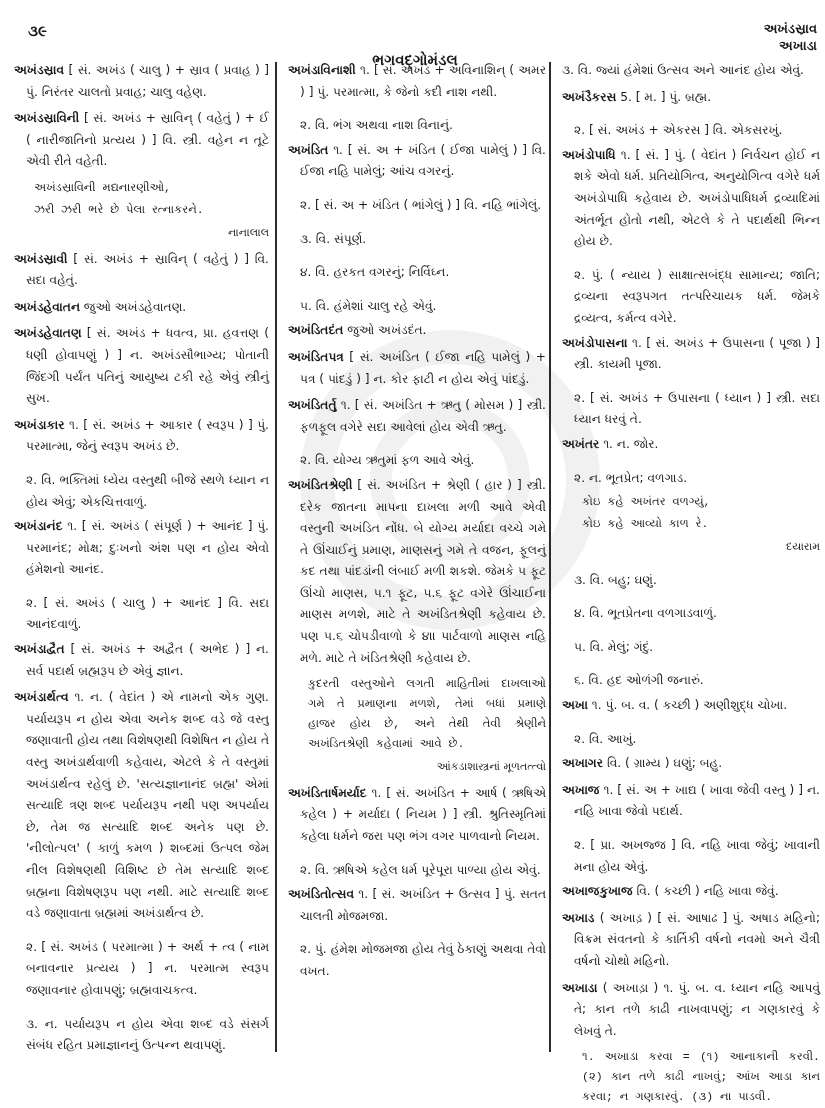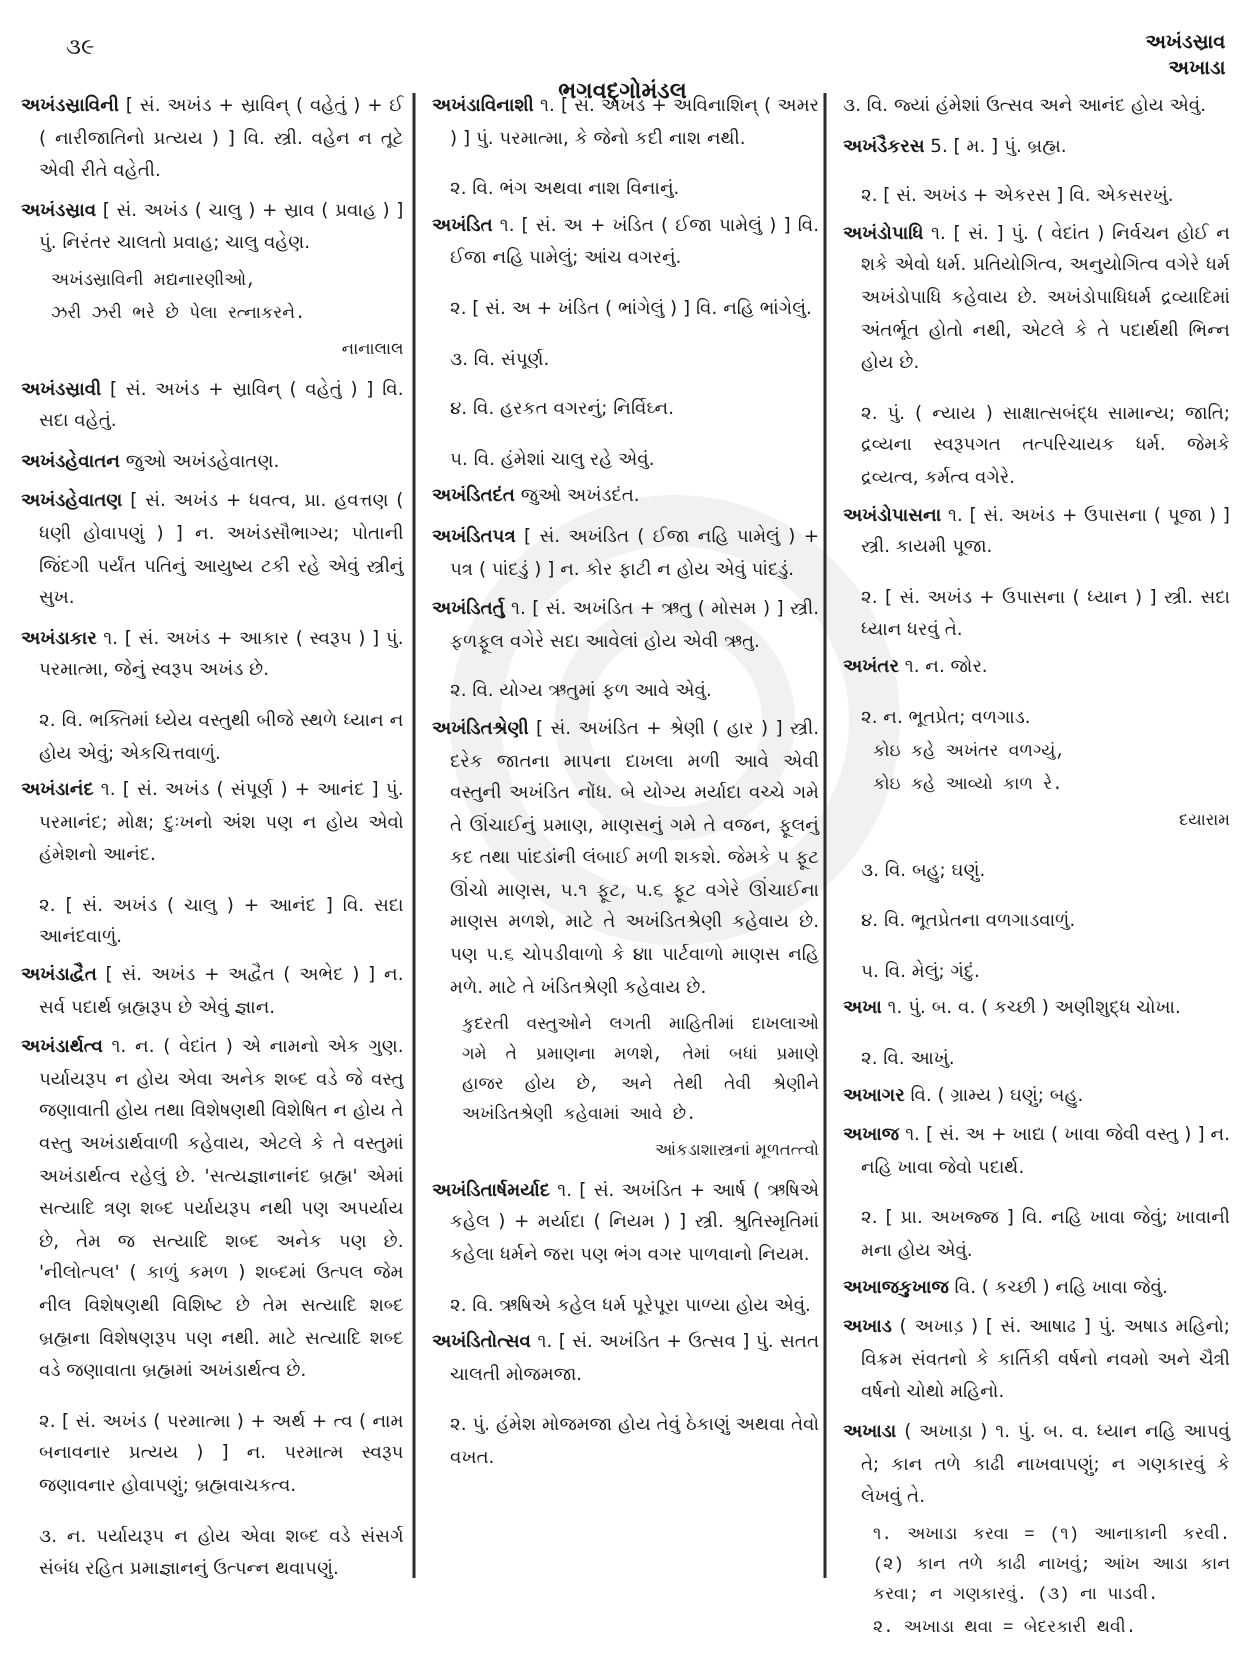--- a/index.html
+++ b/index.html
@@ -13,21 +13,21 @@
     border-radius: 50%; border: 34px solid #f1f1f1; box-sizing: border-box;
     pointer-events: none;
   }
   .watermark.inner {
     left: 370px; top: 400px; width: 160px; height: 160px; border-width: 22px;
   }
   .header {
     position: absolute; left: 0; top: 0; width: 825px; height: 60px;
   }
   .page-number {
-    position: absolute; left: 28px; top: 22px; font-size: 15px; font-weight: normal; margin-left: 16px;
+    position: absolute; left: 28px; top: 22px; font-size: 15px; font-weight: bold;
   }
   .running-title {
     position: absolute; left: 330px; top: 22px; width: 170px; text-align: center;
     font-size: 15px; font-weight: bold; margin-top: 29px;
   }
   .guide-words {
     position: absolute; right: 8px; top: 20px; text-align: right;
     font-size: 13px; font-weight: bold; line-height: 17px;
   }
   .columns {
@@ -61,22 +61,22 @@
   <span class="page-number">૩૯</span>
   <span class="running-title">ભગવદ્ગોમંડલ</span>
   <div class="guide-words">
     <div>અખંડસ્રાવ</div>
     <div>અખાડા</div>
   </div>
 </div>
 
 <div class="columns">
   <div class="col col-1">
+      <div class="entry"><span class="headword">અખંડસ્રાવ</span><span> [ સં. અખંડ ( ચાલુ ) + સ્રાવ ( પ્રવાહ ) ] પું. નિરંતર ચાલતો પ્રવાહ; ચાલુ વહેણ.</span></div>
       <div class="entry"><span class="headword">અખંડસ્રાવિની</span><span> [ સં. અખંડ + સ્રાવિન્ ( વહેતું ) + ઈ ( નારીજાતિનો પ્રત્યય ) ] વિ. સ્ત્રી. વહેન ન તૂટે એવી રીતે વહેતી.</span></div>
-      <div class="entry"><span class="headword">અખંડસ્રાવ</span><span> [ સં. અખંડ ( ચાલુ ) + સ્રાવ ( પ્રવાહ ) ] પું. નિરંતર ચાલતો પ્રવાહ; ચાલુ વહેણ.</span></div>
       <div class="quote">અખંડસ્રાવિની મદ્યનારણીઓ,</div>
       <div class="quote">ઝરી ઝરી ભરે છે પેલા રત્નાકરને.</div>
       <div class="attribution">નાનાલાલ</div>
       <div class="entry"><span class="headword">અખંડસ્રાવી</span><span> [ સં. અખંડ + સ્રાવિન્ ( વહેતું ) ] વિ. સદા વહેતું.</span></div>
       <div class="entry"><span class="headword">અખંડહેવાતન</span><span> જુઓ અખંડહેવાતણ.</span></div>
       <div class="entry"><span class="headword">અખંડહેવાતણ</span><span> [ સં. અખંડ + ધવત્વ, પ્રા. હવત્તણ ( ધણી હોવાપણું ) ] ન. અખંડસૌભાગ્ય; પોતાની જિંદગી પર્યંત પતિનું આયુષ્ય ટકી રહે એવું સ્ત્રીનું સુખ.</span></div>
       <div class="entry"><span class="headword">અખંડાકાર</span><span> ૧. [ સં. અખંડ + આકાર ( સ્વરૂપ ) ] પું. પરમાત્મા, જેનું સ્વરૂપ અખંડ છે.</span></div>
       <div class="sense">૨. વિ. ભક્તિમાં ધ્યેય વસ્તુથી બીજે સ્થળે ધ્યાન ન હોય એવું; એકચિત્તવાળું.</div>
       <div class="entry"><span class="headword">અખંડાનંદ</span><span> ૧. [ સં. અખંડ ( સંપૂર્ણ ) + આનંદ ] પું. પરમાનંદ; મોક્ષ; દુઃખનો અંશ પણ ન હોય એવો હંમેશનો આનંદ.</span></div>
       <div class="sense">૨. [ સં. અખંડ ( ચાલુ ) + આનંદ ] વિ. સદા આનંદવાળું.</div>
@@ -116,20 +116,21 @@
       <div class="entry"><span class="headword">અખંડોપાસના</span><span> ૧. [ સં. અખંડ + ઉપાસના ( પૂજા ) ] સ્ત્રી. કાયમી પૂજા.</span></div>
       <div class="sense">૨. [ સં. અખંડ + ઉપાસના ( ધ્યાન ) ] સ્ત્રી. સદા ધ્યાન ધરવું તે.</div>
       <div class="entry"><span class="headword">અખંતર</span><span> ૧. ન. જોર.</span></div>
       <div class="sense">૨. ન. ભૂતપ્રેત; વળગાડ.</div>
       <div class="quote">કોઇ કહે અખંતર વળગ્યું,</div>
       <div class="quote">કોઇ કહે આવ્યો કાળ રે.</div>
       <div class="attribution">દયારામ</div>
       <div class="sense">૩. વિ. બહુ; ઘણું.</div>
       <div class="sense">૪. વિ. ભૂતપ્રેતના વળગાડવાળું.</div>
       <div class="sense">૫. વિ. મેલું; ગંદું.</div>
+      <div class="sense">૬. વિ. હદ ઓળંગી જનારું.</div>
       <div class="entry"><span class="headword">અખા</span><span> ૧. પું. બ. વ. ( કચ્છી ) અણીશુદ્ધ ચોખા.</span></div>
       <div class="sense">૨. વિ. આખું.</div>
       <div class="entry"><span class="headword">અખાગર</span><span> વિ. ( ગ્રામ્ય ) ઘણું; બહુ.</span></div>
       <div class="entry"><span class="headword">અખાજ</span><span> ૧. [ સં. અ + ખાદ્ય ( ખાવા જેવી વસ્તુ ) ] ન. નહિ ખાવા જેવો પદાર્થ.</span></div>
       <div class="sense">૨. [ પ્રા. અખજ્જ ] વિ. નહિ ખાવા જેવું; ખાવાની મના હોય એવું.</div>
       <div class="entry"><span class="headword">અખાજકુખાજ</span><span> વિ. ( કચ્છી ) નહિ ખાવા જેવું.</span></div>
       <div class="entry"><span class="headword">અખાડ</span><span> ( અખાડ઼ ) [ સં. આષાઢ ] પું. અષાડ મહિનો; વિક્રમ સંવતનો કે કાર્તિકી વર્ષનો નવમો અને ચૈત્રી વર્ષનો ચોથો મહિનો.</span></div>
       <div class="entry"><span class="headword">અખાડા</span><span> ( અખાડ઼ા ) ૧. પું. બ. વ. ધ્યાન નહિ આપવું તે; કાન તળે કાઢી નાખવાપણું; ન ગણકારવું કે લેખવું તે.</span></div>
       <div class="quote">૧. અખાડા કરવા = (૧) આનાકાની કરવી. (૨) કાન તળે કાઢી નાખવું; આંખ આડા કાન કરવા; ન ગણકારવું. (૩) ના પાડવી.</div>
       <div class="quote">૨. અખાડા થવા = બેદરકારી થવી.</div>

